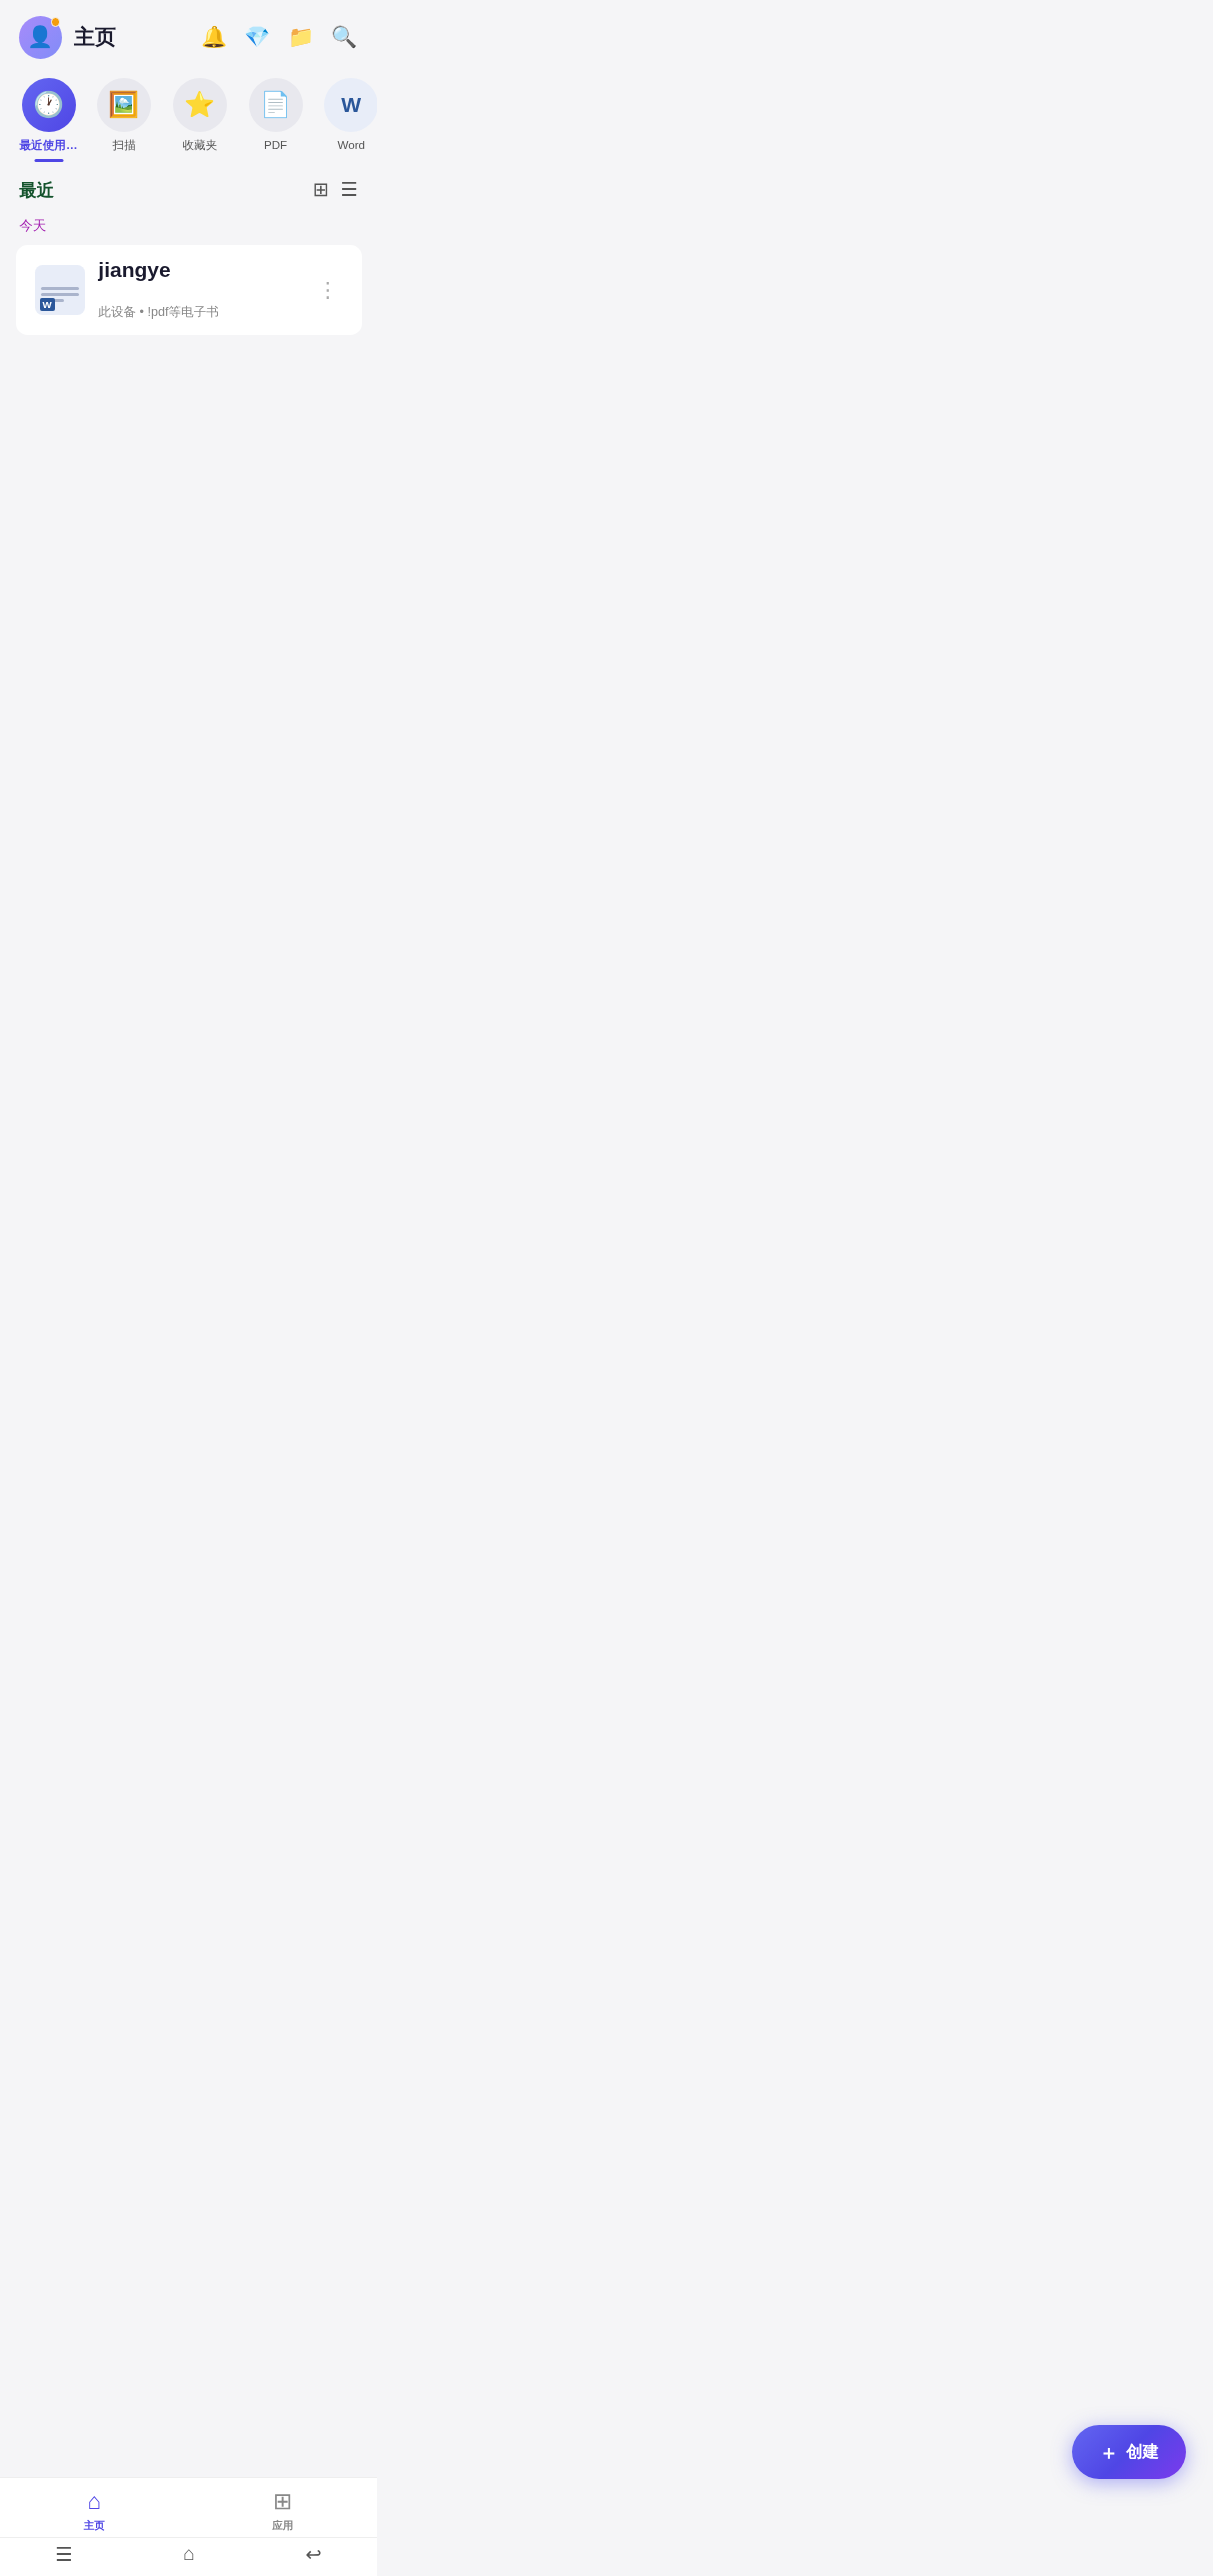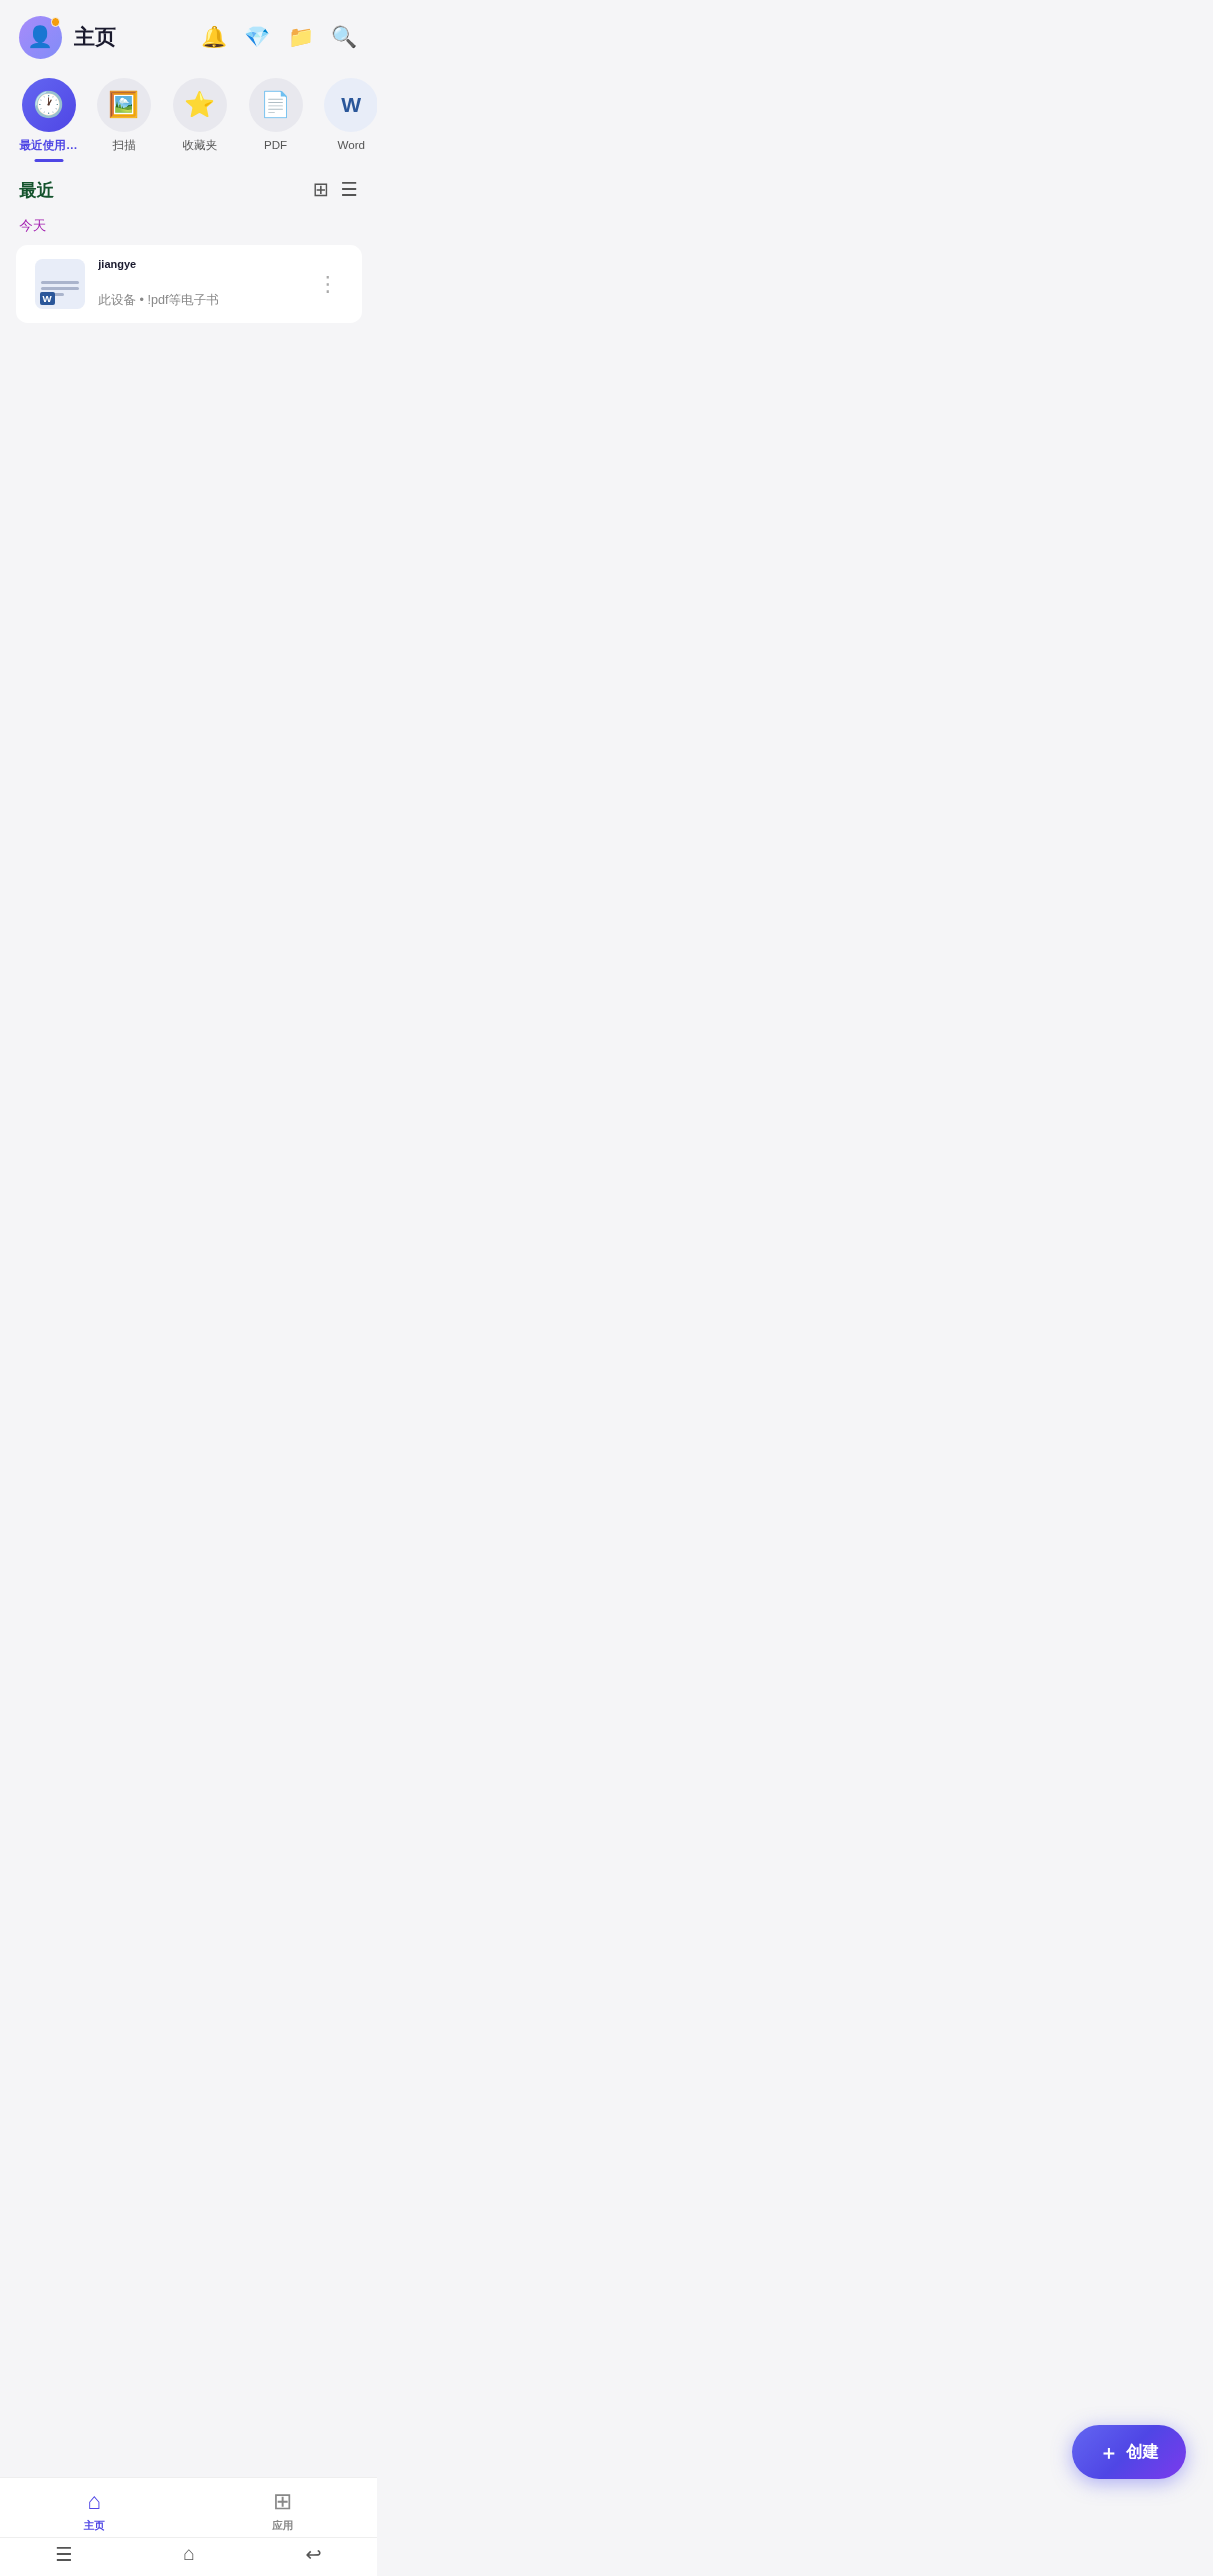--- a/index.html
+++ b/index.html
@@ -186,21 +186,21 @@
     .file-thumb-line {
       height: 2.9px;
       background: #aab4cc;
       border-radius: 1.9px;
     }
     .file-thumb-line.short { width: 60%; }
     .file-info {
       flex: 1;
     }
     .file-name {
-      font-size: 11px;
+      font-size: 21px;
       font-weight: 600;
       color: #1a1a2e;
     }
     .file-meta {
       font-size: 12.6px;
       color: #888;
       margin-top: 22px;
     }
     .file-more {
       font-size: 21px;

